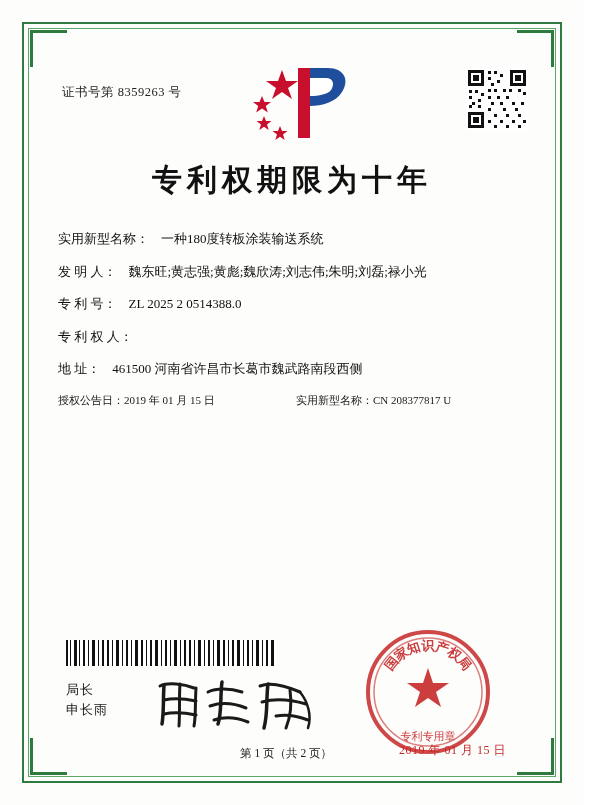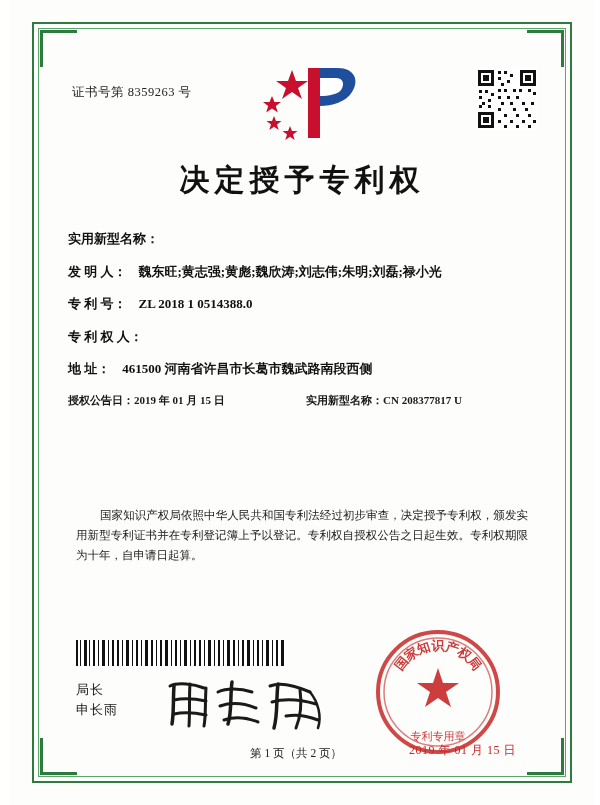--- a/index.html
+++ b/index.html
@@ -13,21 +13,20 @@
     font-family: "Liberation Serif", serif;
     color: #1a1a1a;
     overflow: hidden;
   }
   .page {
     position: relative;
     width: 584px;
     height: 805px;
     background: #fdfdfb;
     box-sizing: border-box;
-    margin-left: 10px;
   }
   
   .border-outer {
     position: absolute;
     left: 22px; top: 22px; right: 22px; bottom: 22px;
     border: 2px solid #2f7a3f;
     box-sizing: border-box;
   }
   .border-inner {
     position: absolute;
@@ -91,21 +90,20 @@
     letter-spacing: 5px;
     color: #111;
     font-family: "Liberation Serif", serif;
   }
 
   .fields {
     position: absolute;
     left: 18px;
     right: 18px;
     top: 190px;
-    font-weight: bold;
   }
   .field {
     display: flex;
     align-items: baseline;
     margin-bottom: 14.5px;
     font-size: 13px;
     color: #1a1a1a;
   }
   .field .lbl {
     flex: 0 0 auto;
@@ -271,36 +269,37 @@
           <polygon points="30,32 32.5,38 39,38 33.8,42 35.8,48.5 30,44.6 24.2,48.5 26.2,42 21,38 27.5,38"></polygon>
           <polygon points="32,52 34,57 39.5,57 35,60.5 36.7,66 32,62.7 27.3,66 29,60.5 24.5,57 30,57"></polygon>
           <polygon points="48,62 50,67 55.5,67 51,70.5 52.7,76 48,72.7 43.3,76 45,70.5 40.5,67 46,67"></polygon>
         </g>
         <path d="M66 4 L96 4 C112 4 118 16 110 28 C104 38 90 42 78 42 L78 74 L66 74 Z" fill="#1f4e9c"></path>
         <path d="M78 14 L94 14 C101 14 103 20 99 26 C96 30 87 32 78 32 Z" fill="#ffffff"></path>
         <path d="M66 4 L78 4 L78 74 L66 74 Z" fill="#c8102e"></path>
       </svg>
     </div>
 
-    <div class="title">决定授予专利权</div>
+    <div class="title">专利权期限为十年</div>
 
     <div class="fields">
 
       <div class="field">
         <span class="lbl">实用新型名称：</span>
+        <span class="val">一种180度转板涂装输送系统</span>
       </div>
 
       <div class="field">
         <span class="lbl">发 明 人：</span>
         <span class="val">魏东旺;黄志强;黄彪;魏欣涛;刘志伟;朱明;刘磊;禄小光</span>
       </div>
 
       <div class="field">
         <span class="lbl">专 利 号：</span>
-        <span class="val">ZL 2018 1 0514388.0</span>
+        <span class="val">ZL 2025 2 0514388.0</span>
       </div>
 
 
       <div class="field">
         <span class="lbl">专 利 权 人：</span>
       </div>
 
       <div class="field">
         <span class="lbl">地          址：</span>
         <span class="val">461500 河南省许昌市长葛市魏武路南段西侧</span>
@@ -313,21 +312,20 @@
         </span>
         <span class="grp">
           <span class="lbl">实用新型名称：</span>
           <span class="val">CN 208377817 U</span>
         </span>
       </div>
 
     </div>
 
     <div class="paragraphs">
-      <p>国家知识产权局依照中华人民共和国专利法经过初步审查，决定授予专利权，颁发实用新型专利证书并在专利登记簿上予以登记。专利权自授权公告之日起生效。专利权期限为十年，自申请日起算。</p>
     </div>
 
     <div class="barcode">
       <svg width="210" height="26" viewBox="0 0 210 26" xmlns="http://www.w3.org/2000/svg">
         <rect width="210" height="26" fill="#ffffff"></rect>
         <g fill="#111111">
           <rect x="0" y="0" width="2" height="26"></rect>
             <rect x="4" y="0" width="1" height="26"></rect>
           <rect x="8" y="0" width="3" height="26"></rect>
             <rect x="13" y="0" width="1" height="26"></rect>

